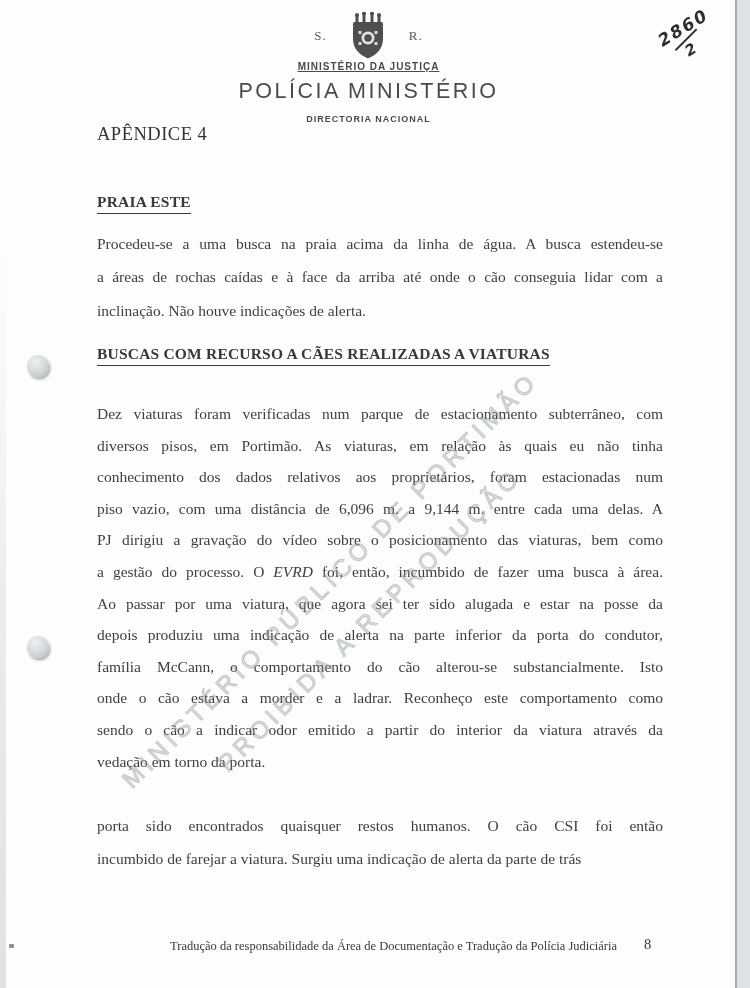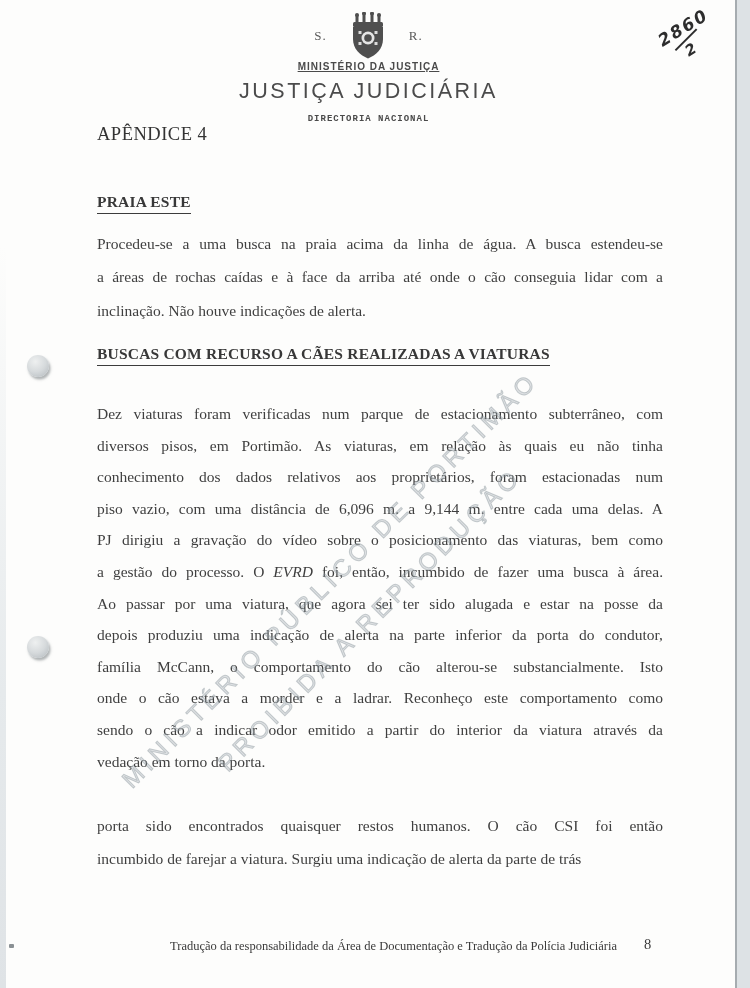--- a/index.html
+++ b/index.html
@@ -27,21 +27,21 @@
 
   
   .header{position:absolute;top:12px;left:0;right:13px;text-align:center;color:#4a4a4a;}
   .crest-row{display:flex;justify-content:center;align-items:center;gap:20px;height:48px;}
   .initial{font-family:"Liberation Serif",serif;font-size:13px;color:#5a5a5a;letter-spacing:1px;}
   .crest{display:inline-block;width:42px;height:48px;}
   .ministry{font-family:"Liberation Sans",sans-serif;font-size:10px;font-weight:bold;
             letter-spacing:1px;margin-top:1px;text-decoration:underline;}
   .org{font-family:"Liberation Sans",sans-serif;font-size:21.5px;letter-spacing:2.5px;
        margin-top:7px;color:#4b4b4b;}
-  .directorate{font-family:Liberation Mono, monospace;font-size:9px;font-weight:bold;
+  .directorate{font-family:Liberation Sans, sans-serif;font-size:9px;font-weight:bold;
                letter-spacing:1px;margin-top:10px;}
 
   
   .title{position:absolute;left:97px;top:124px;margin:0;font-size:18.5px;font-weight:normal;
          letter-spacing:.5px;color:#333;}
   .sec-heading{position:absolute;left:97px;margin:0;font-size:15.5px;font-weight:bold;color:#383838;
                letter-spacing:.2px;border-bottom:1.6px solid #3c3c3c;padding-bottom:2px;}
   .h-praia{top:193px;}
   .h-buscas{top:345px;}
   .para{position:absolute;left:97px;width:566px;font-size:15.5px;color:#3f3f3f;}
@@ -103,21 +103,21 @@
           <circle cx="21" cy="26" r="3.8" fill="#4f4f4f"></circle>
           <rect x="11.5" y="19" width="3" height="3" fill="#ffffff" opacity="0.8"></rect>
           <rect x="27.5" y="19" width="3" height="3" fill="#ffffff" opacity="0.8"></rect>
           <rect x="11.5" y="30" width="3" height="3" fill="#ffffff" opacity="0.8"></rect>
           <rect x="27.5" y="30" width="3" height="3" fill="#ffffff" opacity="0.8"></rect>
         </svg>
       </span>
       <span class="initial">R.</span>
     </div>
     <div class="ministry">MINISTÉRIO DA JUSTIÇA</div>
-    <div class="org">JUSTIÇA JUDICIÁRIA</div>
+    <div class="org">POLÍCIA MINISTÉRIO</div>
     <div class="directorate">DIRECTORIA NACIONAL</div>
   </div>
 
   <h1 class="title">APÊNDICE 4</h1>
 
   <h2 class="sec-heading h-praia">PRAIA ESTE</h2>
   <div class="para p1">
       <div class="tline">Procedeu-se a uma busca na praia acima da linha de água. A busca estendeu-se</div>
       <div class="tline">a áreas de rochas caídas e à face da arriba até onde o cão conseguia lidar com a</div>
       <div class="tline tline-last">inclinação. Não houve indicações de alerta.</div>

